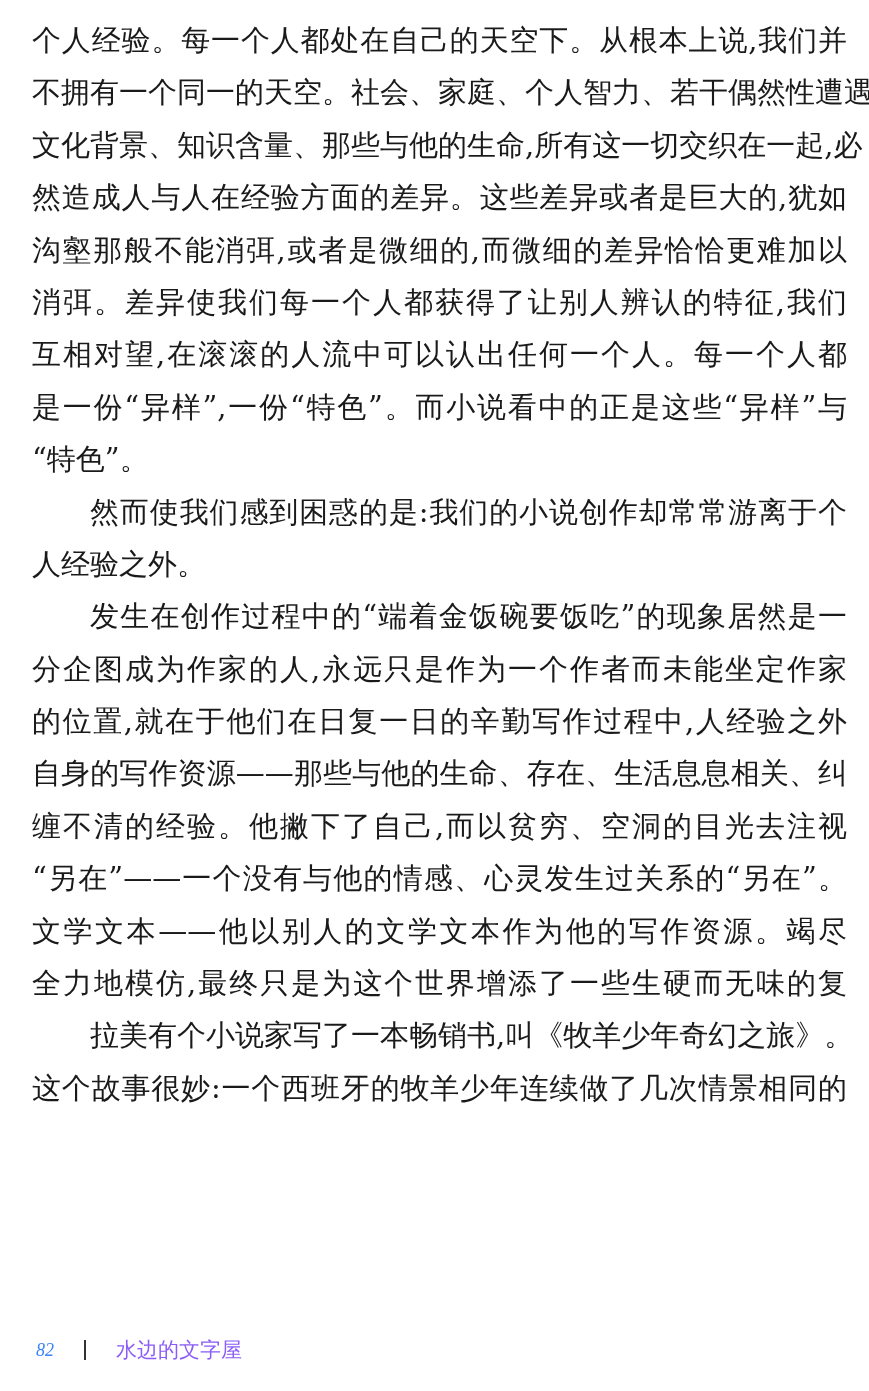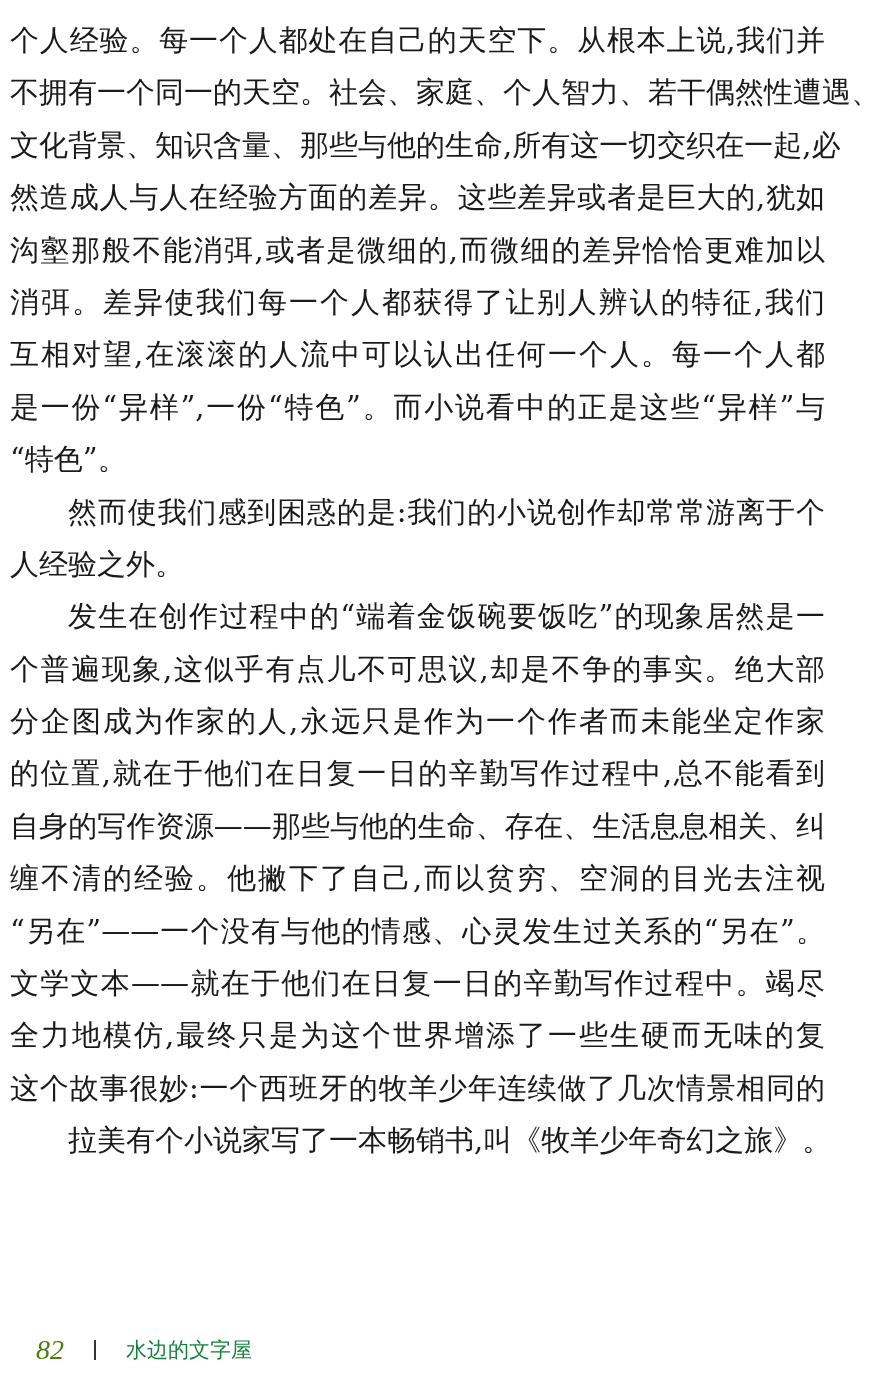--- a/index.html
+++ b/index.html
@@ -1,52 +1,51 @@
 <!DOCTYPE html>
 <html><head>
 <meta charset="utf-8">
 <style>
   html, body { margin:0; padding:0; background:#ffffff; }
   body { width:869px; height:1391px; position:relative; overflow:hidden;
          font-family: "DejaVu Serif", "Liberation Serif", serif; color:#1a1a1a; }
-  .page { position:absolute; left:10px; top:14px; width:815px; }
+  .page { position:absolute; left:32px; top:14px; width:815px; }
   .line { height:52.4px; line-height:52.4px; font-size:29px; white-space:nowrap;
           text-align:justify; text-align-last:justify; letter-spacing:0; }
   .line.last { text-align-last:left; }
   .line.indent { padding-left:58px; }
   .footer { position:absolute; left:36px; top:1334px; height:32px; display:flex; align-items:center; }
-  .pagenum { font-family:"Liberation Serif", serif; font-style:italic; font-size:28px; color:#4d7c0f; }
+  .pagenum { font-family:"Liberation Serif", serif; font-style:italic; font-size:18px; color:#3b82f6; }
   .sep { display:inline-block; width:2px; height:20px; background:#333; margin:0 30px 0 30px; }
-  .booktitle { font-family:"DejaVu Sans", sans-serif; font-size:21px; color:#15803d; }
+  .booktitle { font-family:"DejaVu Sans", sans-serif; font-size:21px; color:#8b5cf6; }
 </style>
 </head>
 <body>
 
 <div class="page">
   <div class="line">个人经验。每一个人都处在自己的天空下。从根本上说,我们并</div>
   <div class="line">不拥有一个同一的天空。社会、家庭、个人智力、若干偶然性遭遇、</div>
   <div class="line">文化背景、知识含量、那些与他的生命,所有这一切交织在一起,必</div>
   <div class="line">然造成人与人在经验方面的差异。这些差异或者是巨大的,犹如</div>
   <div class="line">沟壑那般不能消弭,或者是微细的,而微细的差异恰恰更难加以</div>
   <div class="line">消弭。差异使我们每一个人都获得了让别人辨认的特征,我们</div>
   <div class="line">互相对望,在滚滚的人流中可以认出任何一个人。每一个人都</div>
   <div class="line">是一份“异样”,一份“特色”。而小说看中的正是这些“异样”与</div>
   <div class="line last">“特色”。</div>
   <div class="line indent">然而使我们感到困惑的是:我们的小说创作却常常游离于个</div>
   <div class="line last">人经验之外。</div>
   <div class="line indent">发生在创作过程中的“端着金饭碗要饭吃”的现象居然是一</div>
-  <div class="line">个普遍现象,这似乎有点儿不可思议,却是不争的事实。绝大部</div>
   <div class="line">分企图成为作家的人,永远只是作为一个作者而未能坐定作家</div>
-  <div class="line">的位置,就在于他们在日复一日的辛勤写作过程中,总不能看到</div>
+  <div class="line">的位置,就在于他们在日复一日的辛勤写作过程中,人经验之外</div>
   <div class="line">自身的写作资源——那些与他的生命、存在、生活息息相关、纠</div>
   <div class="line">缠不清的经验。他撇下了自己,而以贫穷、空洞的目光去注视</div>
   <div class="line">“另在”——一个没有与他的情感、心灵发生过关系的“另在”。</div>
-  <div class="line">文学文本——就在于他们在日复一日的辛勤写作过程中。竭尽</div>
+  <div class="line">文学文本——他以别人的文学文本作为他的写作资源。竭尽</div>
   <div class="line">全力地模仿,最终只是为这个世界增添了一些生硬而无味的复</div>
+  <div class="line indent">拉美有个小说家写了一本畅销书,叫《牧羊少年奇幻之旅》。</div>
   <div class="line">这个故事很妙:一个西班牙的牧羊少年连续做了几次情景相同的</div>
-  <div class="line indent">拉美有个小说家写了一本畅销书,叫《牧羊少年奇幻之旅》。</div>
 </div>
 
 <div class="footer">
   <span class="pagenum">82</span>
   <span class="sep"></span>
   <span class="booktitle">水边的文字屋</span>
 </div>
 
 </body></html>

